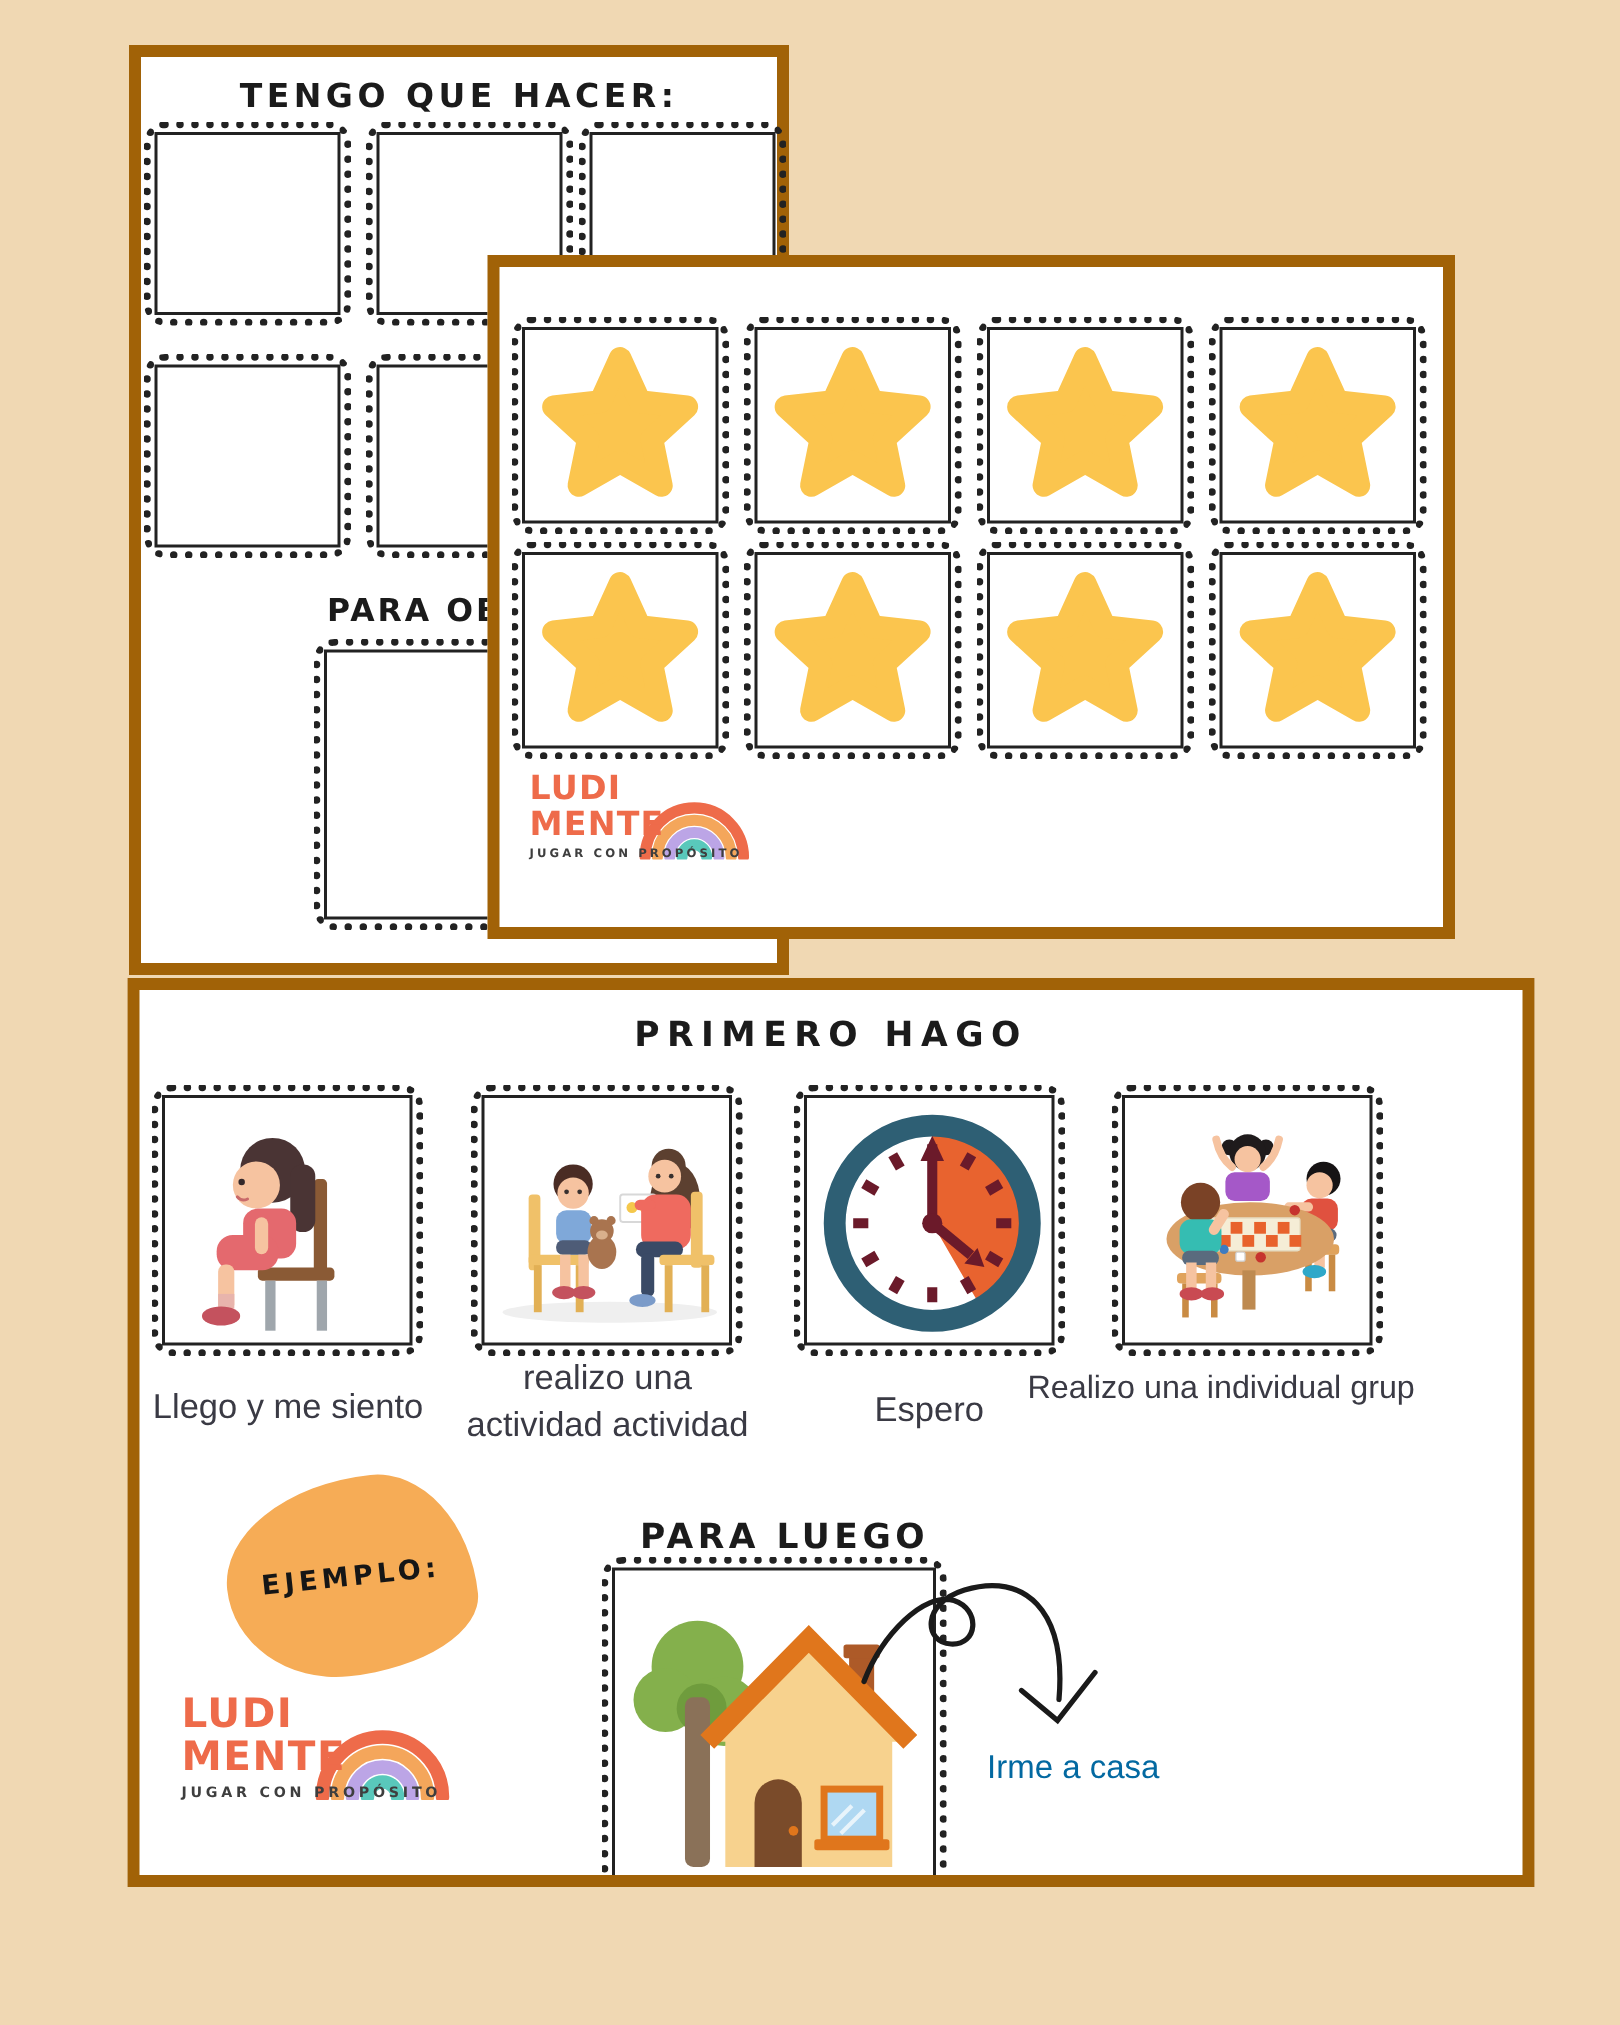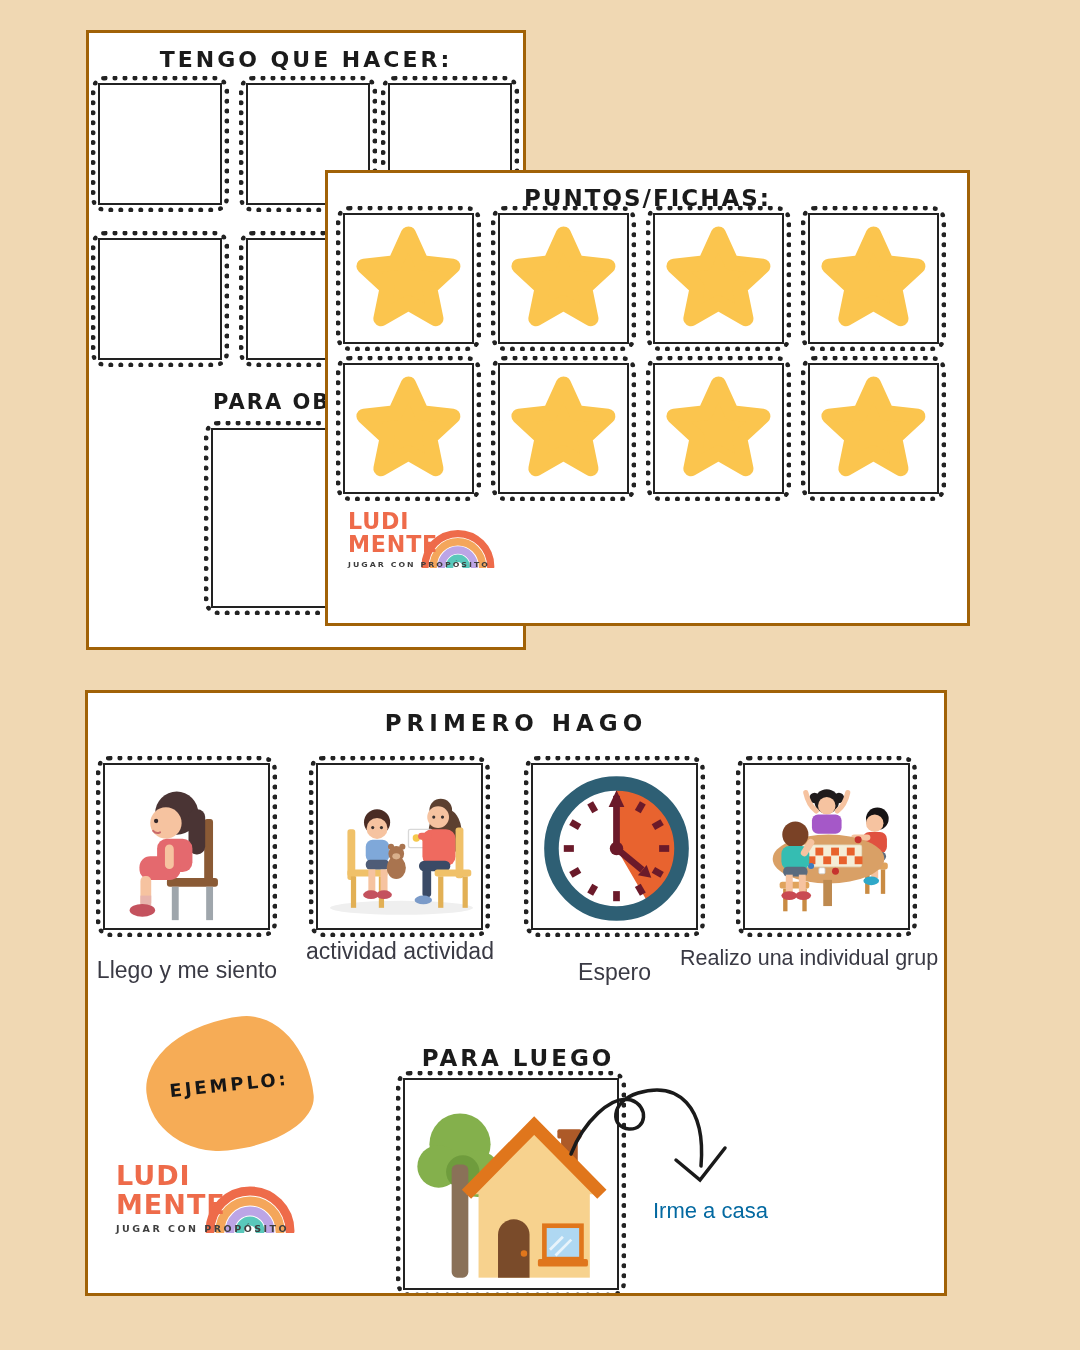--- a/index.html
+++ b/index.html
@@ -1,21 +1,21 @@
 <!DOCTYPE html>
 <html><head>
 <meta charset="utf-8">
 <style>
   html,body{margin:0;padding:0;background:#F0D8B3;}
   .page{position:relative;width:1080px;height:1350px;background:#F0D8B3;overflow:hidden;
         font-family:"Liberation Sans",sans-serif;}
-  .card{position:absolute;background:#fff;border:3px solid #a16207;box-sizing:border-box;}
+  .card{position:absolute;background:#fff;border:8px solid #a16207;box-sizing:border-box;}
   .card-tengo{left:86px;top:30px;width:440px;height:620px;z-index:1;}
   .card-puntos{left:325px;top:170px;width:645px;height:456px;z-index:2;}
-  .card-primero{left:85px;top:690px;width:862px;height:606px;z-index:3;overflow:hidden;}
+  .card-primero{left:85px;top:652px;width:938px;height:606px;z-index:3;overflow:hidden;}
 
   .marker{font-family:"DejaVu Sans",sans-serif;color:#1b1b1b;font-weight:bold;}
   .sheet-title{position:absolute;left:0;width:100%;text-align:center;}
   .t1{top:14px;font-size:22px;letter-spacing:3px;}
   .t2{top:12px;font-size:23px;letter-spacing:2px;}
   .t3{top:17px;font-size:23px;letter-spacing:5px;}
 
   
   .scallop{position:absolute;background:#fff;border:2px solid #222;box-sizing:border-box;}
   .scallop::before{content:"";position:absolute;inset:-9px;border:5px dotted #222;
@@ -68,21 +68,20 @@
     <div class="scallop empty-sq" style="left:157px;top:50px"></div>
     <div class="scallop empty-sq" style="left:299px;top:50px"></div>
     <div class="scallop empty-sq" style="left:9px;top:205px"></div>
     <div class="scallop empty-sq" style="left:157px;top:205px"></div>
 
     <div class="marker sub-tengo">PARA OBET</div>
     <div class="scallop tall-sq" style="left:122px;top:395px"></div>
   </div>
 
   <div class="card card-puntos">
-    <div class="marker sheet-title t2">PUNTOS/FICHAS:</div>
 
     <div class="star-grid">
   <div class="scallop star-cell">
     <svg viewBox="0 0 100 100">
       <polygon points="50,12 61.2,36.6 88,39.6 68.1,57.9 73.5,84.4 50,71 26.5,84.4 31.9,57.9 12,39.6 38.8,36.6" fill="#FBC54E" stroke="#FBC54E" stroke-width="13" stroke-linejoin="round"></polygon>
     </svg>
   </div>
 
   <div class="scallop star-cell">
     <svg viewBox="0 0 100 100">
@@ -280,20 +279,21 @@
         <rect x="38" y="101" width="28" height="11" rx="5" fill="#5A6B7E"></rect>
         <rect x="41" y="110" width="8" height="22" fill="#F6C3A0"></rect>
         <rect x="56" y="110" width="8" height="22" fill="#F6C3A0"></rect>
         <ellipse cx="45" cy="134" rx="9" ry="5" fill="#C94A52"></ellipse>
         <ellipse cx="61" cy="134" rx="9" ry="5" fill="#C94A52"></ellipse>
       </svg>
     </div>
 
     <div class="caption" style="left:2px;top:262px;width:194px">Llego y me siento</div>
     <div class="caption" style="left:208px;top:243px;width:208px">
+      <div>realizo una</div>
       <div>actividad actividad</div>
     </div>
     <div class="caption" style="left:443px;top:264px;width:167px">Espero</div>
     <div class="caption cap4">Realizo una individual grup</div>
 
     <div class="blob">
       <span class="blob-label">EJEMPLO:</span>
     </div>
 
     <div class="logo" style="left:28px;top:468px">

